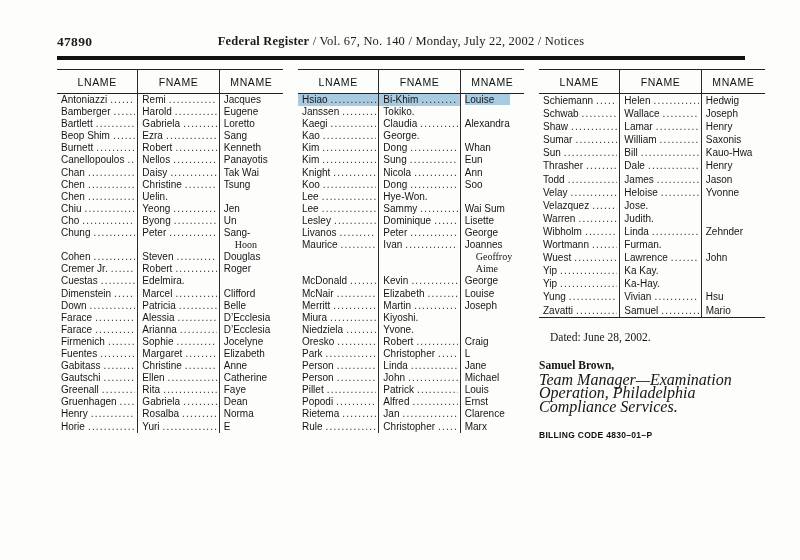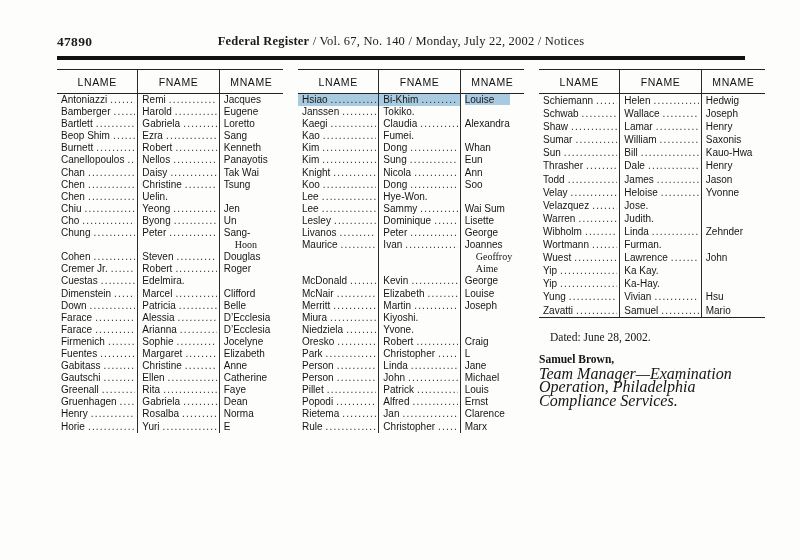--- a/index.html
+++ b/index.html
@@ -60,21 +60,21 @@
   }
   .mline { white-space:nowrap; }
   .mline + .mline { padding-left:11px;font-family:Liberation Serif, serif; }
 
   
   .hl .c0, .hl .c1 { background:var(--hl, #a9cbe2); }
   .hl .c2 .txt { background:var(--hl, #a9cbe2); padding-right:16px; }
 
   
   .footer { margin-top:13px; font-family:"Liberation Serif", serif; color:#151515; }
-  .dated { font-size:11.5px; text-indent:11px; margin-bottom:10px; }
+  .dated { font-size:11.5px; text-indent:11px; margin-bottom:16px; }
   .signer { font-size:11.5px; font-weight:bold; margin-bottom:2px; }
   .signer-title { font-size:16px; font-style:italic; line-height:13.5px; margin-bottom:17px; }
   .frdoc { font-size:11.5px; margin-bottom:5px; letter-spacing:-0.1px; }
   .billing {
     font-family:"Liberation Sans", sans-serif;
     font-size:8.5px; font-weight:bold; letter-spacing:0.3px; color:#111;
   }
 </style>
 </head>
 <body>
@@ -561,21 +561,21 @@
               </div>
               <div class="trow">
                 <div class="tcell c0">
                   <span class="namewrap">
                     <span class="txt">Kao</span>
                     <span class="leader">........................................</span>
                   </span>
                 </div>
                 <div class="tcell c1">
                   <span class="namewrap">
-                    <span class="txt">Fumei.</span>
+                    <span class="txt">George.</span>
                   </span>
                 </div>
                 <div class="tcell c2"></div>
               </div>
               <div class="trow">
                 <div class="tcell c0">
                   <span class="namewrap">
                     <span class="txt">Kim</span>
                     <span class="leader">........................................</span>
                   </span>
@@ -1165,18 +1165,19 @@
                 </div>
                 <div class="tcell c2"><span class="txt">Mario</span></div>
               </div>
             </div>
           </div>
 
         <div class="footer" id="notice-footer">
           <p class="dated">Dated: June 28, 2002.</p>
           <p class="signer">Samuel Brown,</p>
           <p class="signer-title">Team Manager—Examination Operation, Philadelphia Compliance Services.</p>
+          <p class="billing">BILLING CODE 4830–01–P</p>
         </div>
       </div>
     </div>
 
   </div>
 </div>
 
 </body></html>

